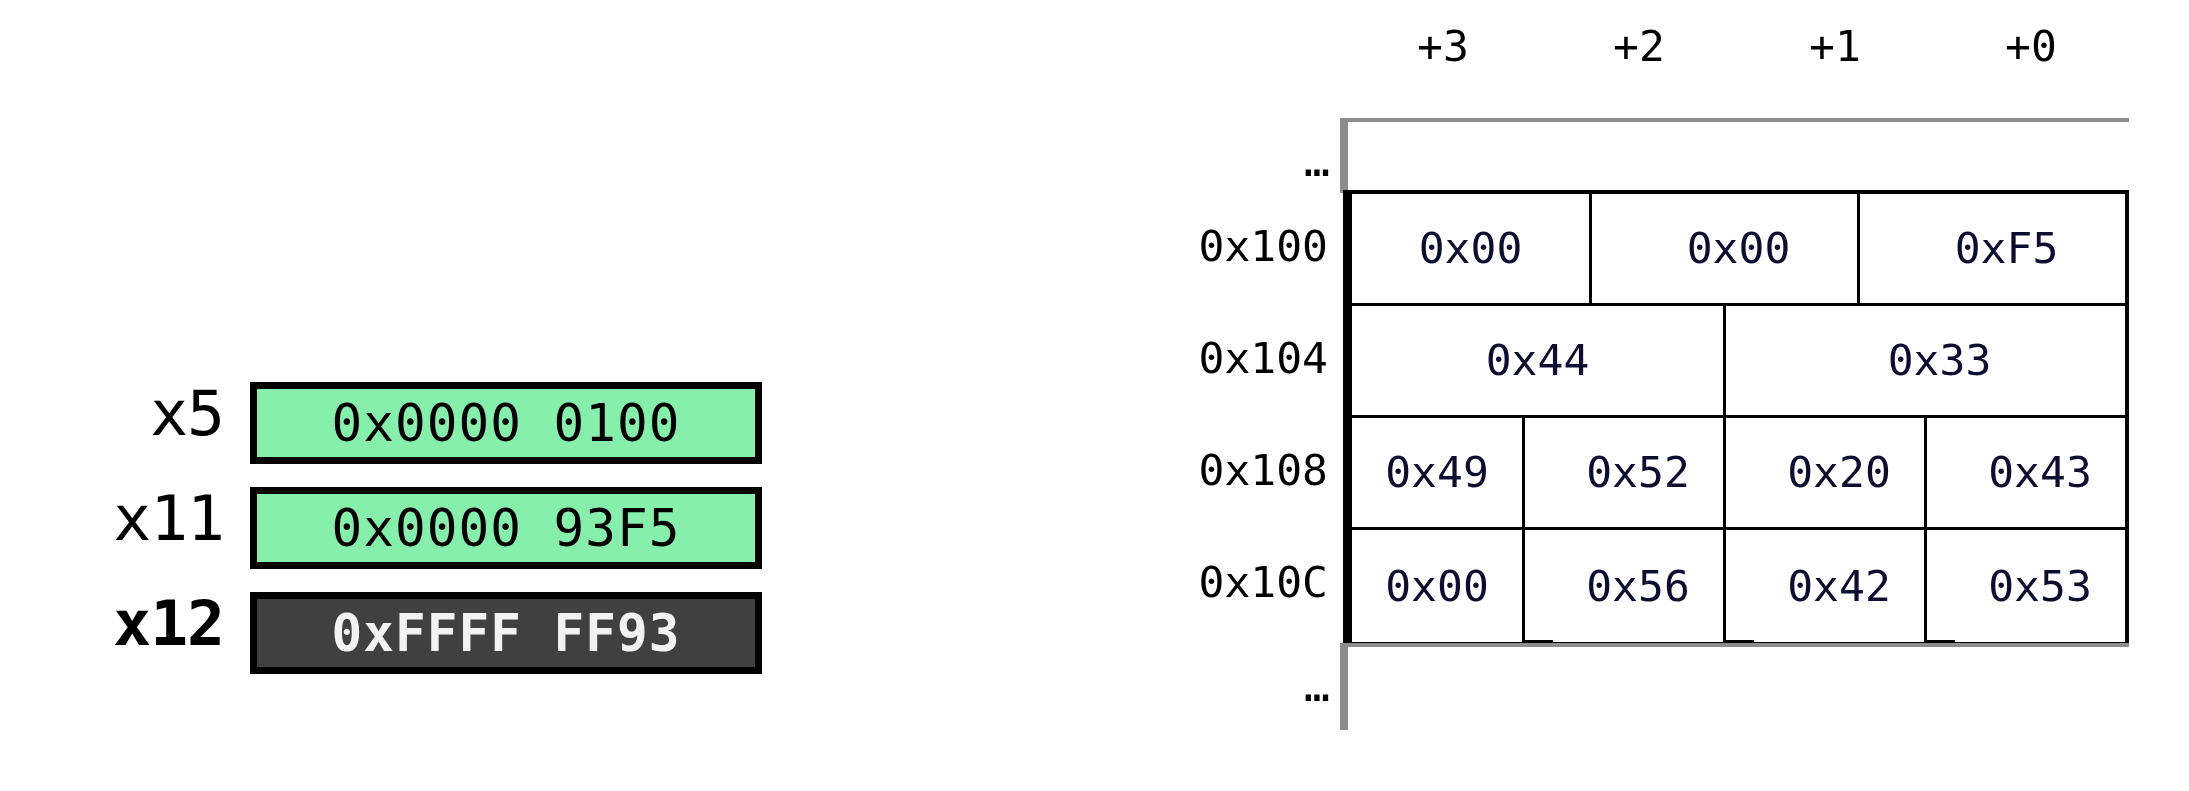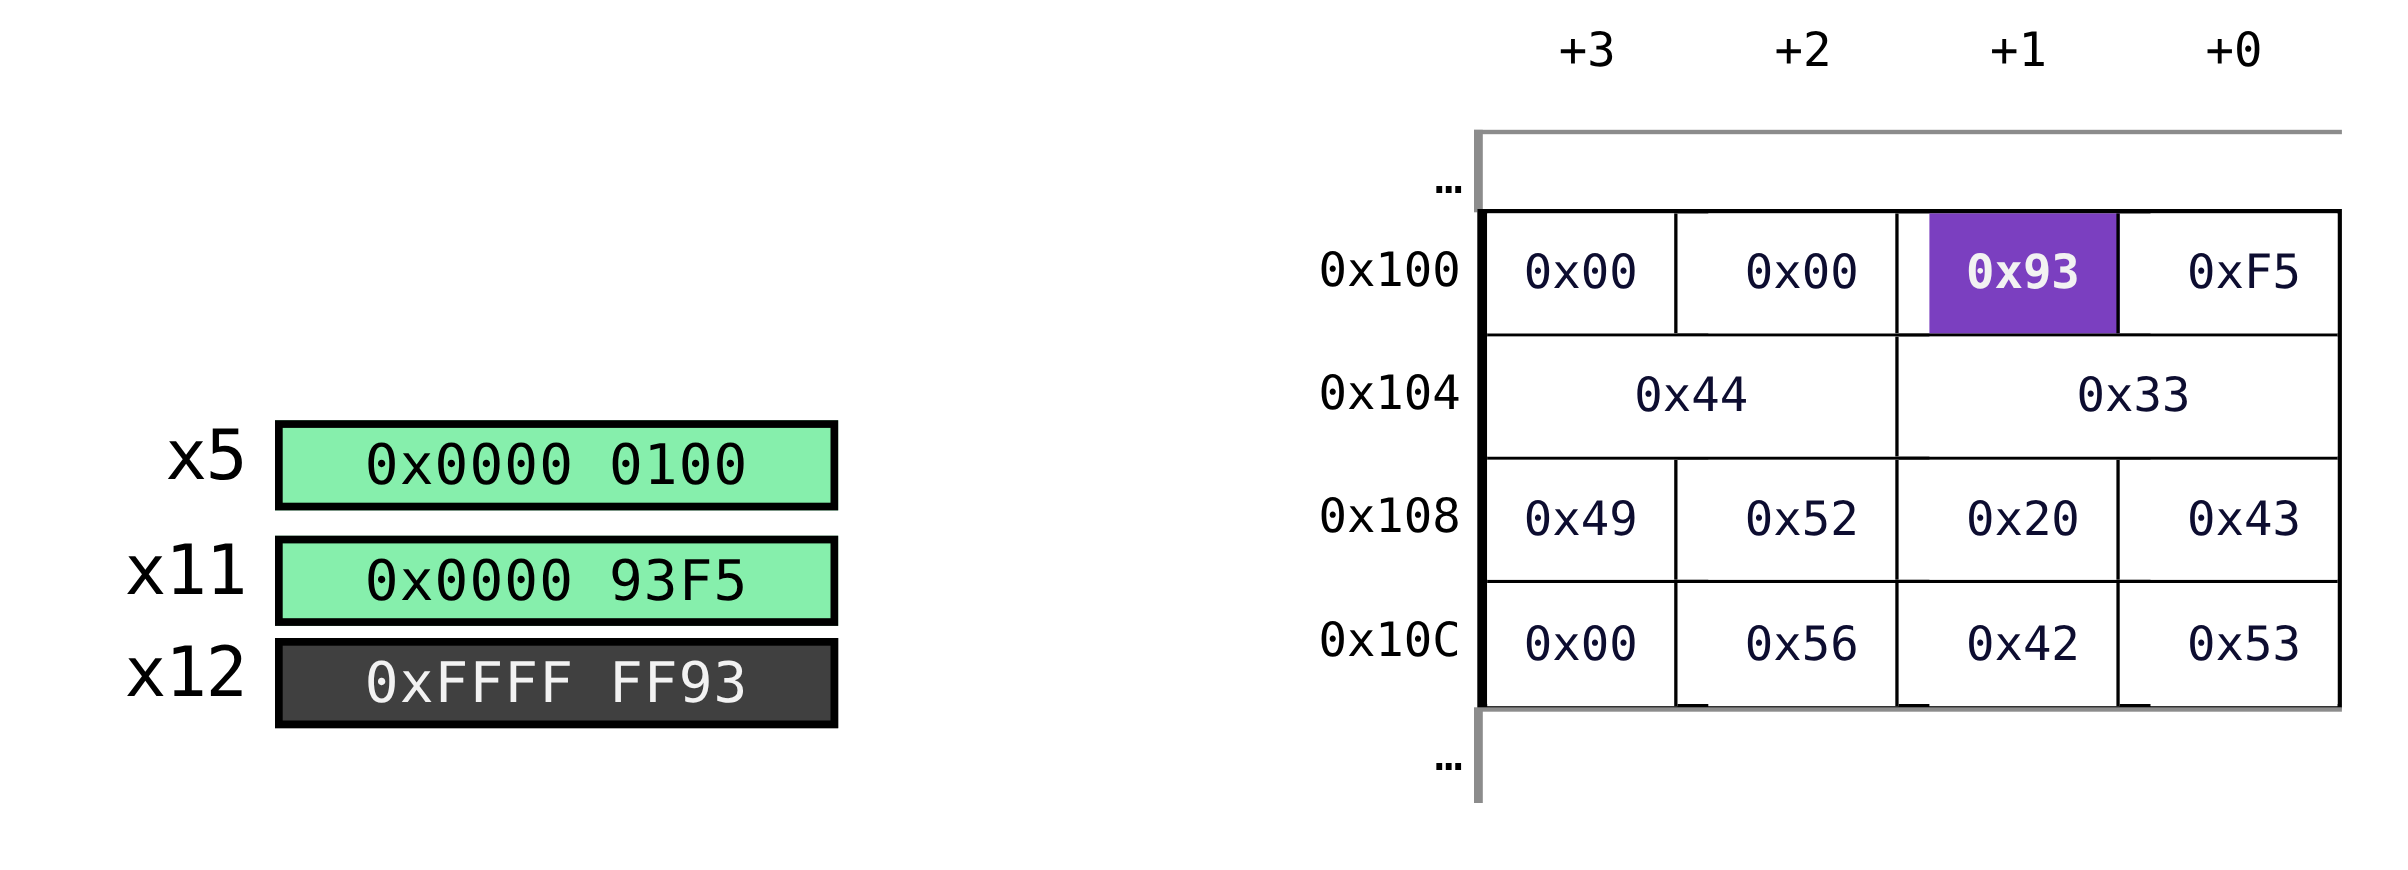--- a/index.html
+++ b/index.html
@@ -28,21 +28,21 @@
   .register-row {
     position: absolute;
     left: 70px;
     width: 700px;
     height: 104px;
     display: flex;
     align-items: flex-start;
   }
   #register-row-0 { top: 382px; }
   #register-row-1 { top: 487px; }
-  #register-row-2 { top: 580px; }
+  #register-row-2 { top: 592px; font-weight: bold; }
 
   .register-label {
     width: 180px;
     text-align: right;
     padding-right: 26px;
     font-size: 63px;
     line-height: 1;
     color: #000000;
     font-family: "DejaVu Sans Mono", "Liberation Mono", monospace;
     letter-spacing: -1px;
@@ -244,21 +244,20 @@
   <div class="addr-label" style="top:225px">0x100</div>
   <div class="addr-label" style="top:337px">0x104</div>
   <div class="addr-label" style="top:449px">0x108</div>
   <div class="addr-label" style="top:561px">0x10C</div>
 
   <div id="memory-grid">
 
     <div class="memory-row">
       <div class="memory-cell">0x00</div>
       <div class="memory-cell">0x00</div>
-      <div class="memory-cell highlighted">0x93</div>
       <div class="memory-cell">0xF5</div>
     </div>
 
     <div class="memory-row">
       <div class="memory-cell">0x44</div>
       <div class="memory-cell">0x33</div>
     </div>
 
     <div class="memory-row">
       <div class="memory-cell">0x49</div>

